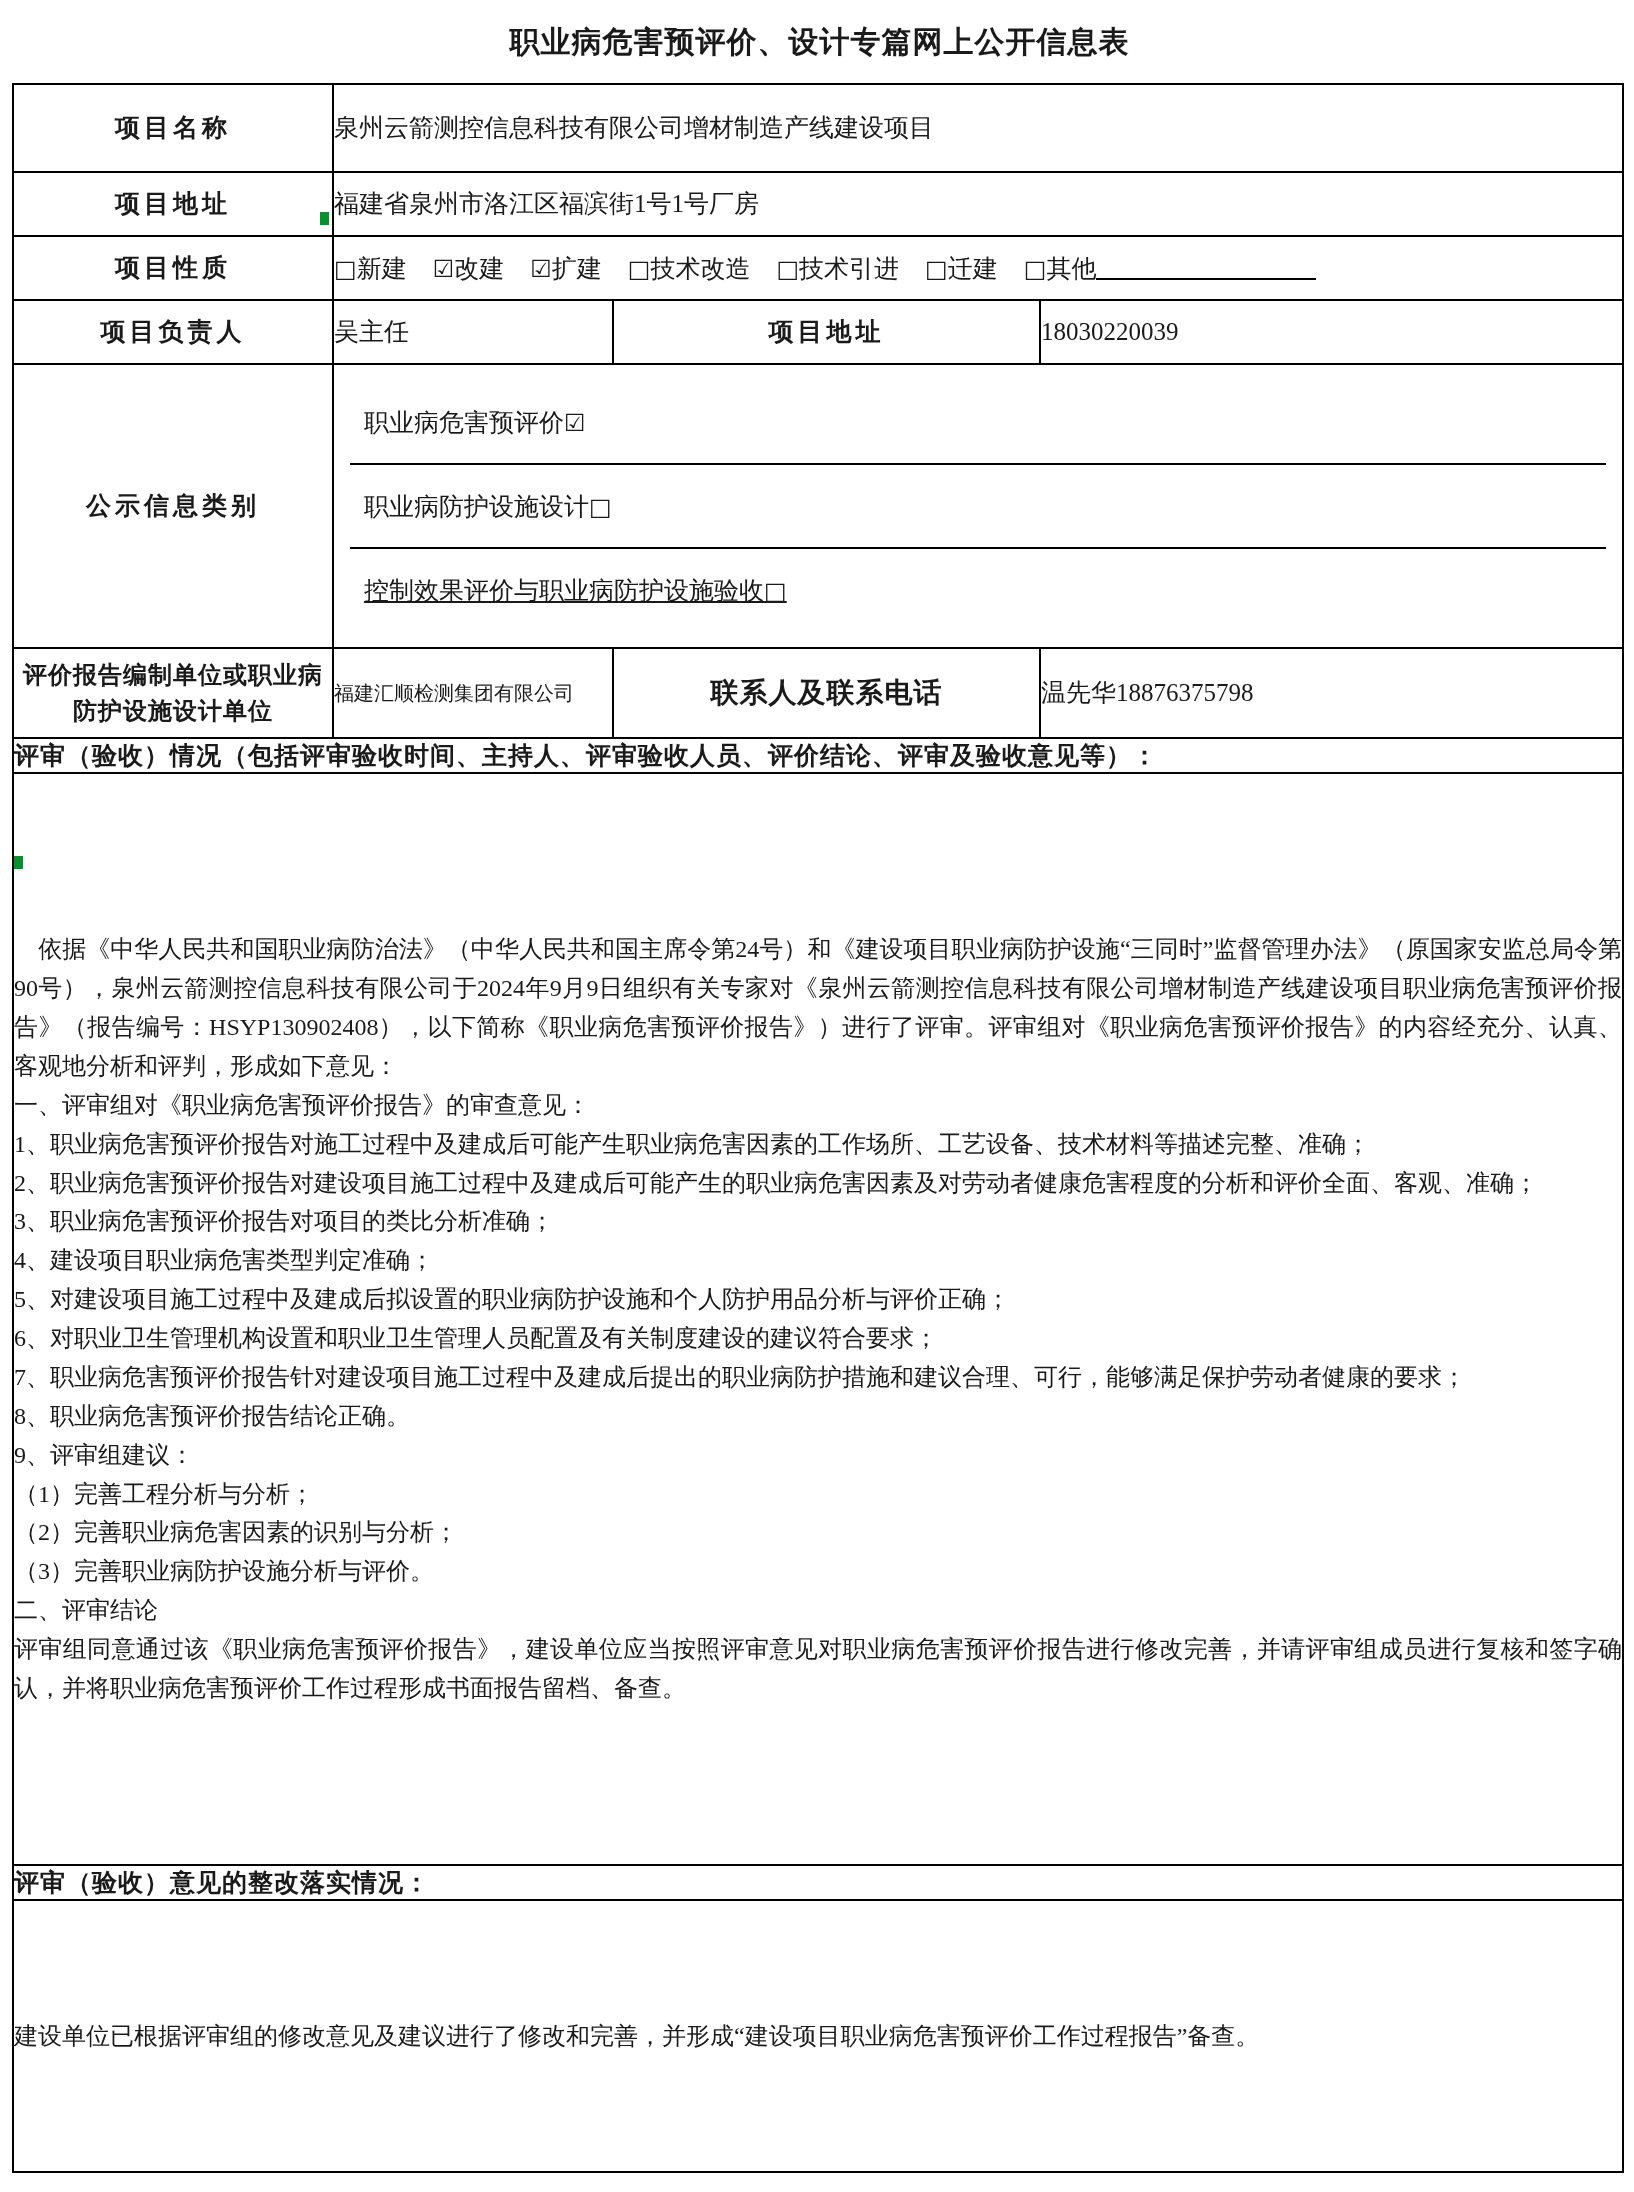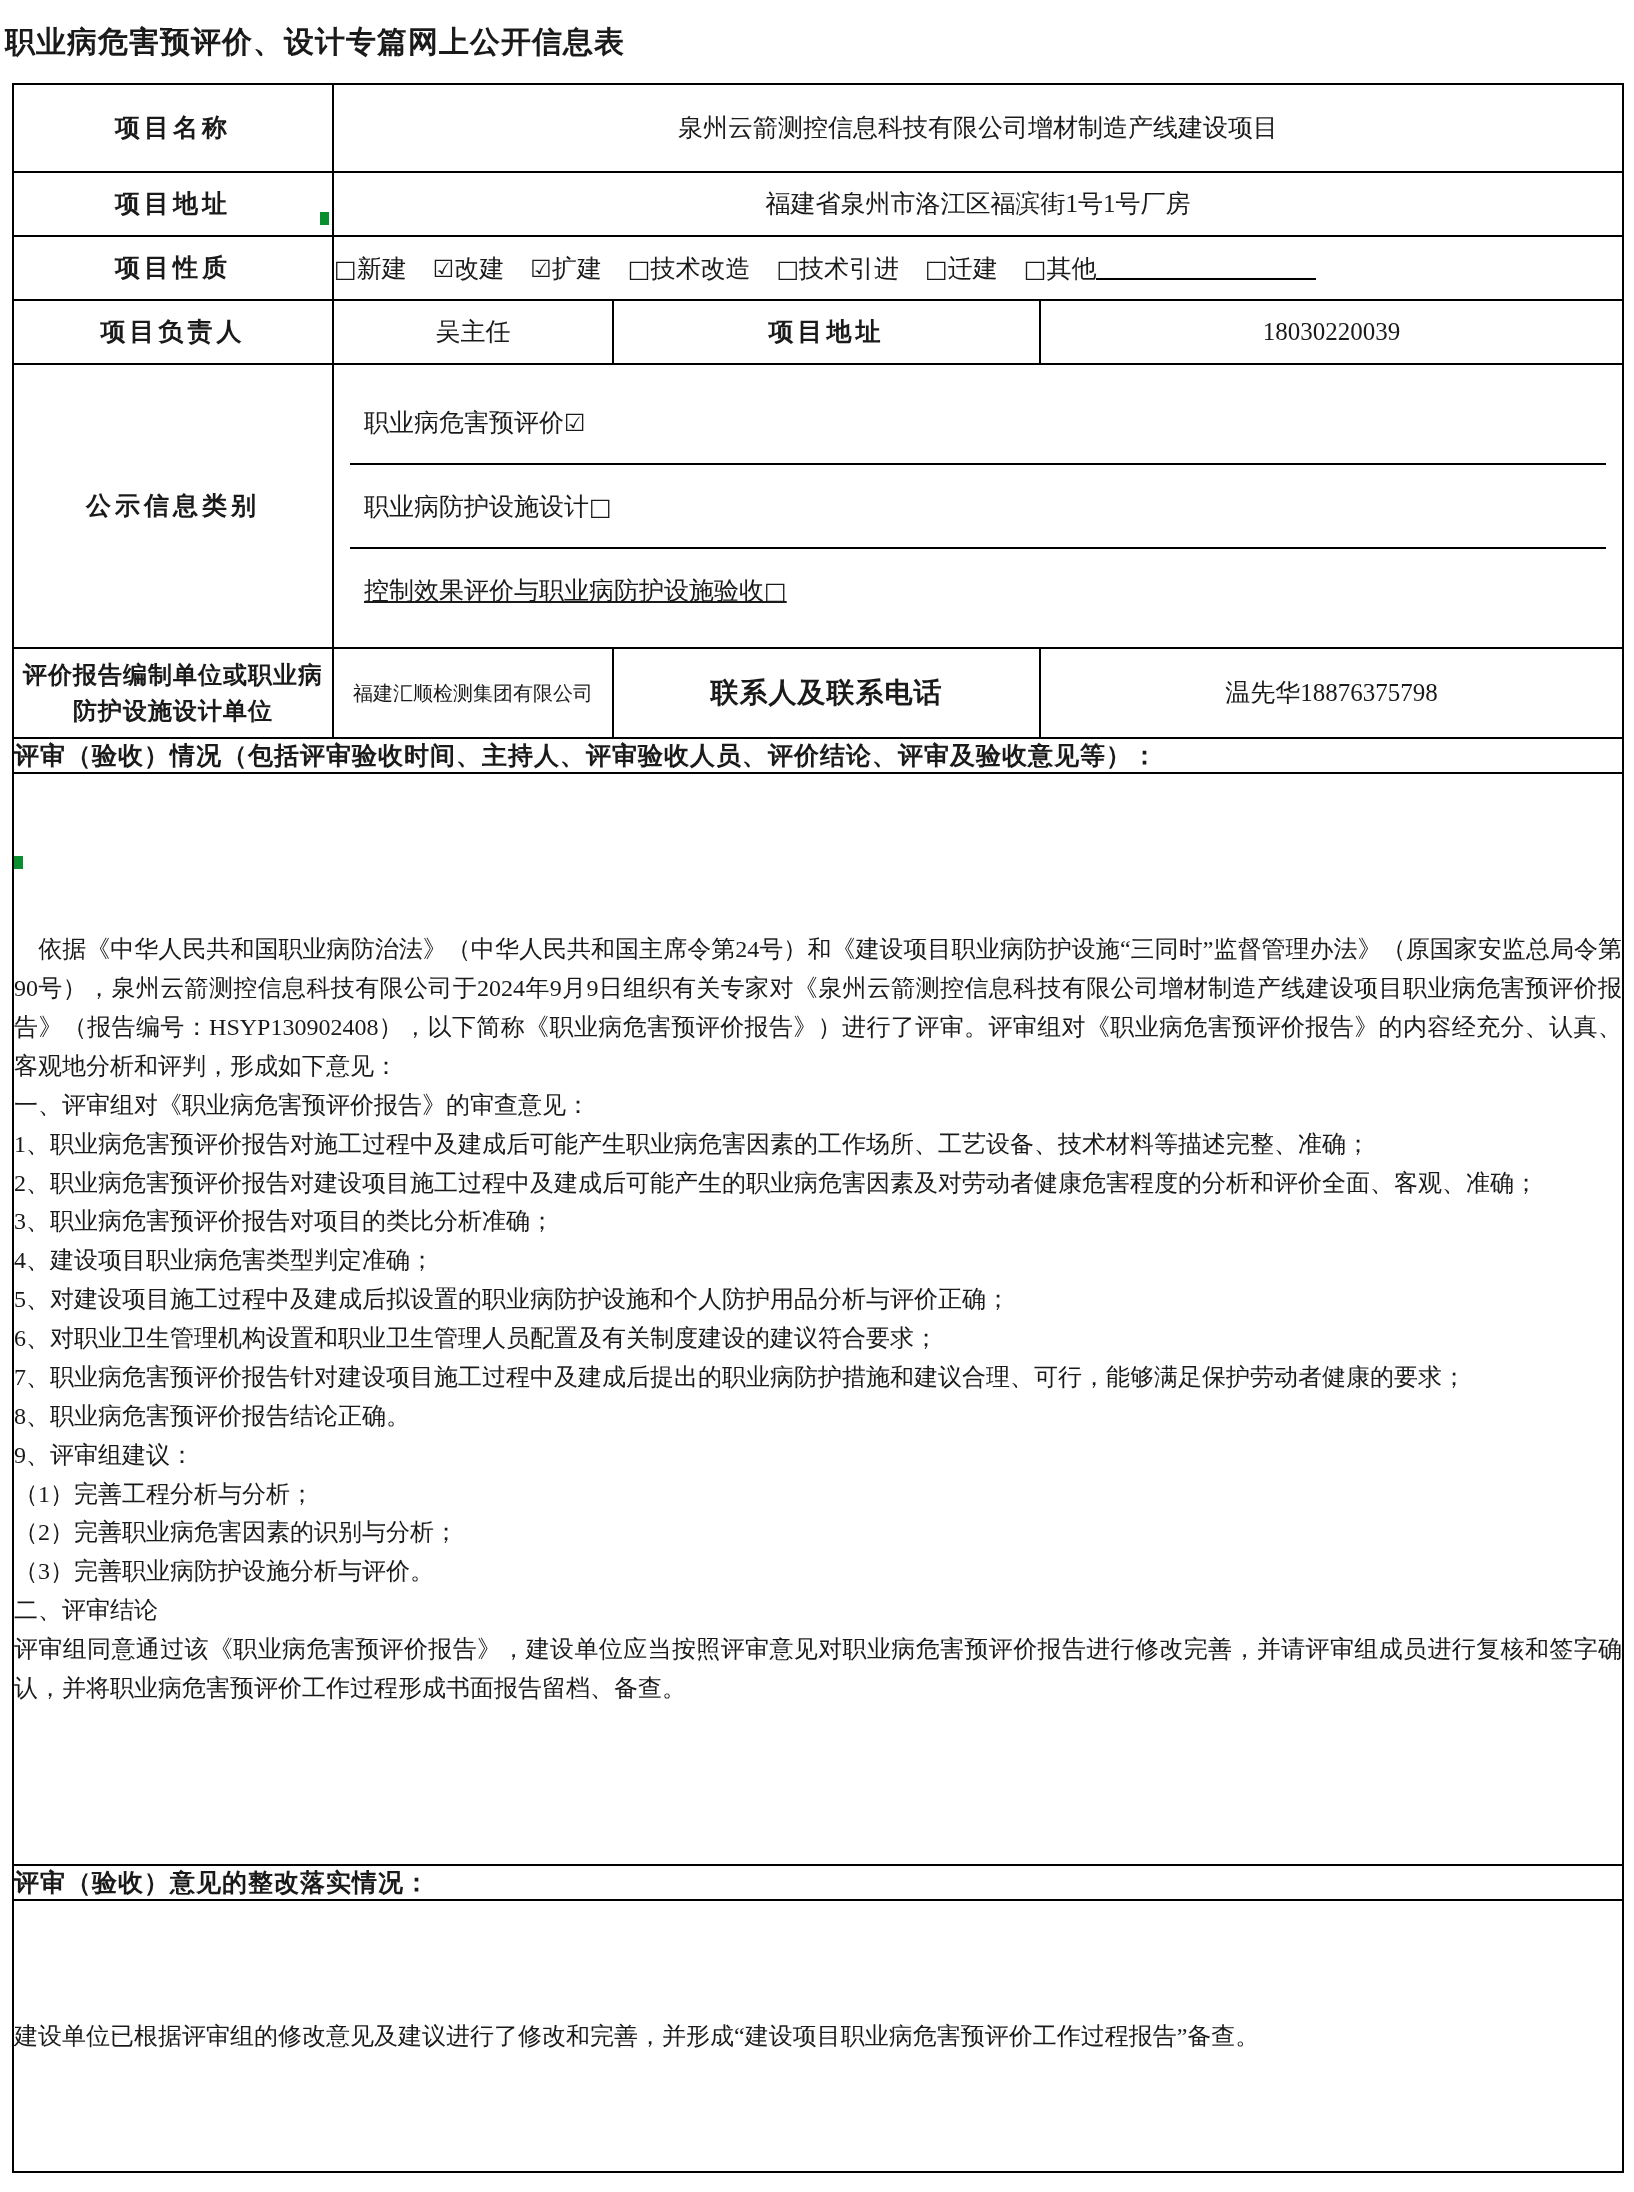--- a/index.html
+++ b/index.html
@@ -15,21 +15,21 @@
     overflow: hidden;
   }
   .page {
     position: relative;
     width: 1634px;
     height: 2192px;
     box-sizing: border-box;
     padding: 0;
   }
   .doc-title {
-    text-align: left;
+    text-align: center;
     font-size: 30px;
     font-weight: bold;
     letter-spacing: 1px;
     padding: 22px 0 20px 5px;
   }
   table.form {
     border-collapse: collapse;
     width: 1610px;
     margin: 0 12px;
     table-layout: fixed;
@@ -41,21 +41,21 @@
   }
   .lbl {
     text-align: center;
     font-size: 25px;
     font-weight: bold;
     letter-spacing: 4px;
     line-height: 1.5;
     padding: 10px 6px;
   }
   .val-center {
-    text-align: center;
+    text-align: left;
     font-size: 25px;
     line-height: 1.5;
     padding: 10px 8px;
   }
   .h-row1 { height: 86px; margin-left: 8px; }
   .h-row2 { height: 62px; border-radius: 24px; }
   .h-row3 { height: 62px; }
   .h-row4 { height: 62px; }
   .h-unit { height: 88px; }
 

